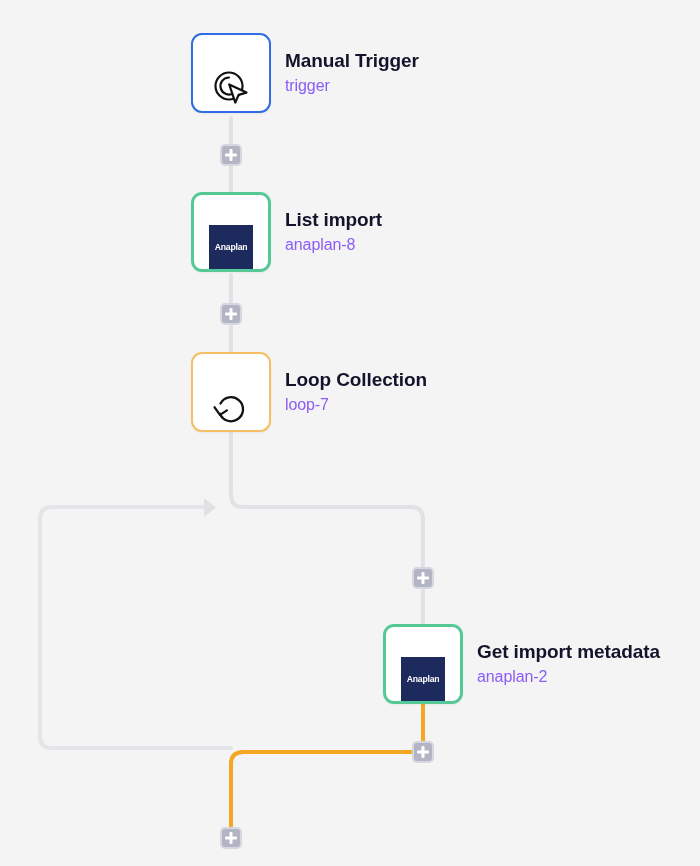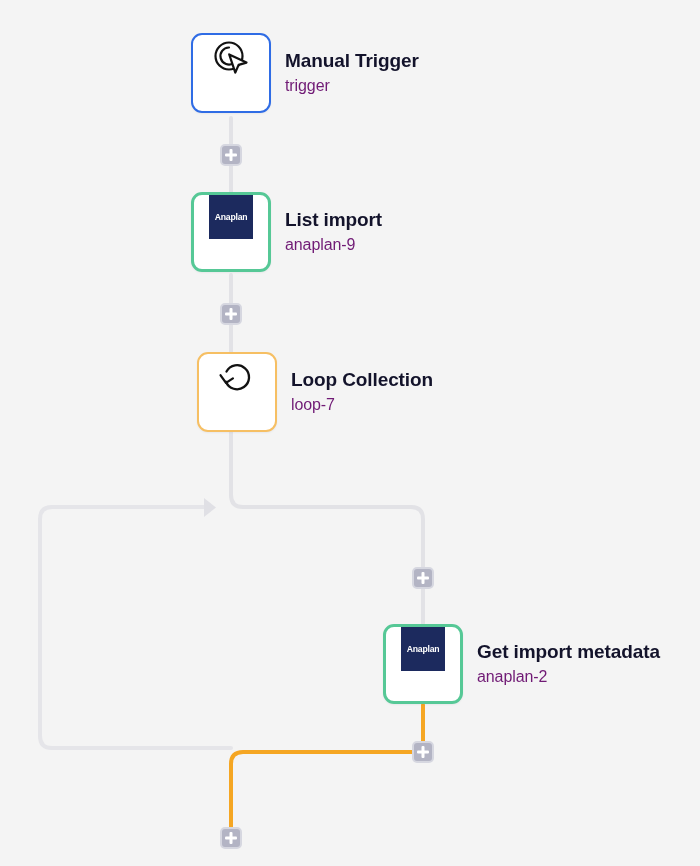--- a/index.html
+++ b/index.html
@@ -36,21 +36,21 @@
     align-items: center;
   }
   .node-box {
     width: 80px;
     height: 80px;
     box-sizing: border-box;
     background: #ffffff;
     border-radius: 11px;
     border: 2px solid #c9ccd6;
     display: flex;
-    align-items: flex-start;
+    align-items: flex-end;
     justify-content: center;
     flex: 0 0 auto;
     box-shadow: 0 1px 2px rgba(20,25,50,0.05);
   }
   .node-box.blue   { border-color: #2f6ce5; }
   .node-box.green  { border-color: #56c896; border-width: 3px; }
   .node-box.orange { border-color: #f6bf63; }
 
   .node-labels {
     margin-left: 14px;
@@ -62,21 +62,21 @@
   .node-title {
     font-size: 19px;
     font-weight: 600;
     color: #13132b;
     white-space: nowrap;
     letter-spacing: -0.1px;
   }
   .node-sub {
     margin-top: 5px;
     font-size: 16px;
-    color: #701a75;
+    color: #8b5cf6;
     white-space: nowrap;
     letter-spacing: -0.1px;
   }
 
   
   .anaplan-logo {
     width: 44px;
     height: 44px;
     background: #1c2a5e;
     display: flex;
@@ -165,25 +165,25 @@
   </div>
 
   <div class="node" style="left:191px; top:192px;">
     <div class="node-box green">
       <div class="anaplan-logo">
         <span>Anaplan</span>
       </div>
     </div>
     <div class="node-labels">
       <div class="node-title">List import</div>
-      <div class="node-sub">anaplan-9</div>
-    </div>
-  </div>
-
-  <div class="node" style="left:197px; top:352px;">
+      <div class="node-sub">anaplan-8</div>
+    </div>
+  </div>
+
+  <div class="node" style="left:191px; top:352px;">
     <div class="node-box orange">
       <span>
         <svg class="icon-svg" width="44" height="44" viewBox="0 0 44 44">
           <path d="M11.5,17.5 a12,12 0 1,1 -0.6,10.2" fill="none" stroke="#121212" stroke-width="2.3" stroke-linecap="round"></path>
           <path d="M5.6,21.3 L11.0,28.9 L17.9,24.4" fill="none" stroke="#121212" stroke-width="2.3" stroke-linecap="round" stroke-linejoin="round"></path>
         </svg>
       </span>
     </div>
     <div class="node-labels">
       <div class="node-title">Loop Collection</div>

